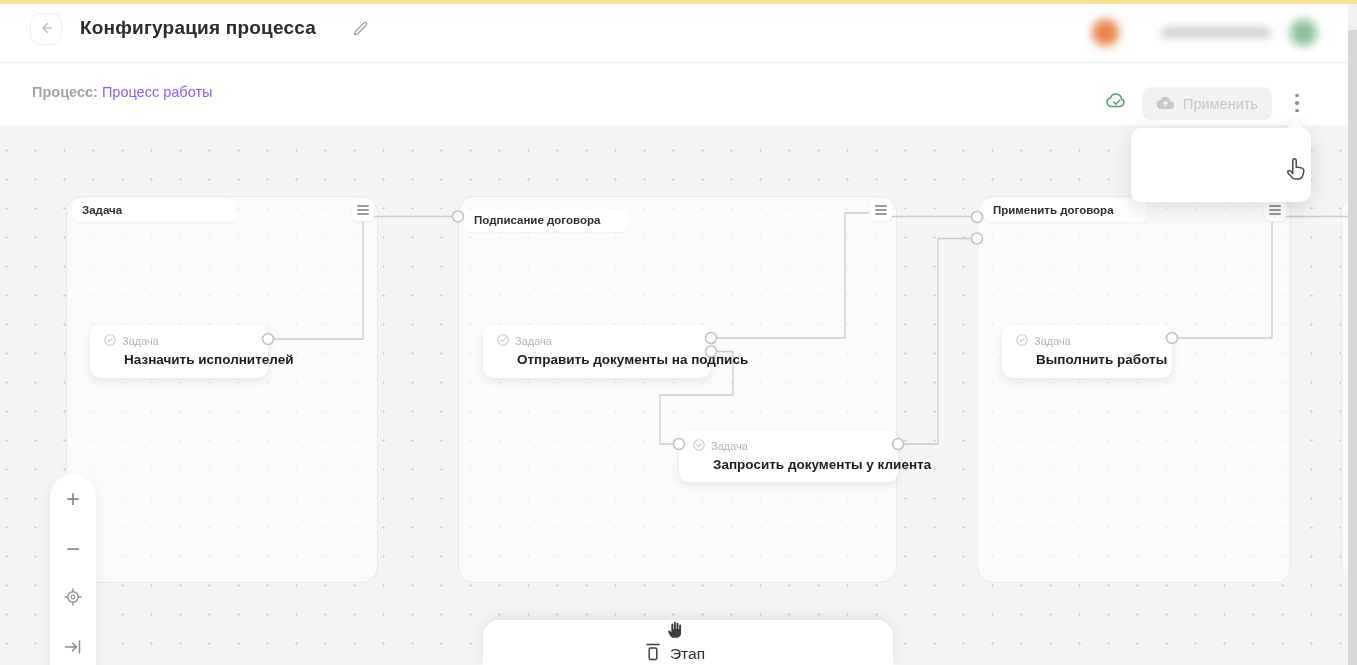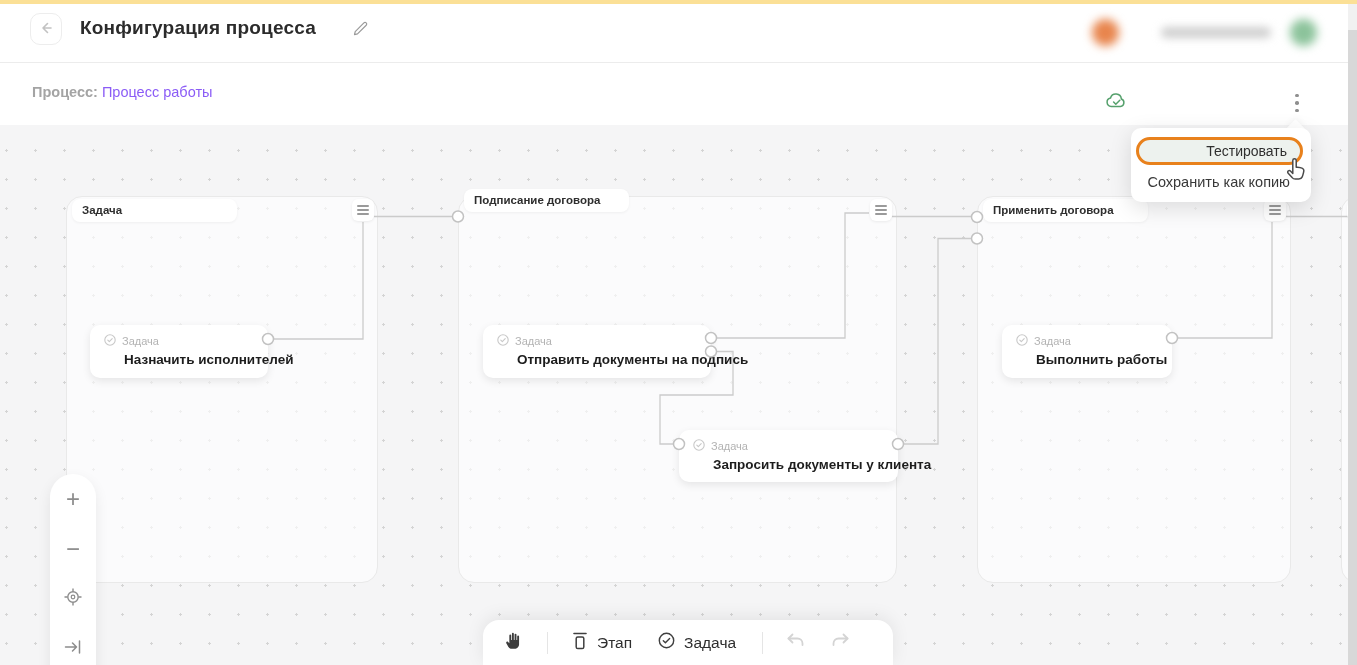--- a/index.html
+++ b/index.html
@@ -51,21 +51,21 @@
   .context-menu { position:absolute; left:1131px; top:128px; width:180px; height:74px; background:#fff; border-radius:10px; box-shadow:0 6px 22px rgba(0,0,0,.13); z-index:40; }
   .menu-item-1 { position:absolute; left:5px; top:9px; width:167px; height:28px; background:#edf2ee; border:3px solid #e8811c; border-radius:15px;
                  font-size:14px; color:#2f2f2f; text-align:right; line-height:22px; padding-right:13px; cursor:pointer; }
   .menu-item-2 { position:absolute; left:5px; top:42px; width:167px; height:24px; font-size:14.5px; color:#383838; text-align:right; line-height:24px; padding-right:13px; cursor:pointer; white-space:nowrap; }
   .cursor-icon { position:absolute; left:1283px; top:155px; z-index:45; }
 
   
   .zoom-pill { position:absolute; left:50px; top:474px; width:46px; height:220px; background:#fff; border-radius:23px; box-shadow:0 5px 14px rgba(0,0,0,.08); z-index:20; display:flex; flex-direction:column; align-items:center; }
   .zoom-pill button { width:46px; height:50px; background:none; border:none; color:#8c8c8c; font-size:24px; font-weight:300; cursor:pointer; display:flex; align-items:center; justify-content:center; }
 
-  .bottom-toolbar { position:absolute; left:483px; top:620px; width:410px; height:45px; background:#fff; border-radius:16px 16px 0 0; box-shadow:0 -3px 18px rgba(0,0,0,.08); z-index:20; display:flex; align-items:center; padding:0 22px; }
+  .bottom-toolbar { position:absolute; left:483px; top:620px; width:410px; height:45px; background:#fff; border-radius:16px 16px 0 0; box-shadow:0 -3px 18px rgba(0,0,0,.08); z-index:20; display:flex; align-items:center; padding:0 22px;flex-direction:column; }
   .bottom-toolbar .tb-btn { display:flex; align-items:center; gap:9px; background:none; border:none; font-size:15.5px; color:#2f2f2f; cursor:pointer; }
   .tb-divider { width:1px; height:22px; background:#e5e5e5; }
 
   
   .v-scrollbar { position:absolute; right:0; top:4px; width:9px; height:661px; background:#f1f1f1; z-index:50; }
   .v-scrollbar .thumb { position:absolute; left:0; top:26px; width:9px; height:635px; background:#d8d8d8; }
 </style>
 </head>
 <body>
 
@@ -96,37 +96,46 @@
   <div class="process-line">
     <span class="lbl">Процесс:</span>
     <span class="val">Процесс работы</span>
   </div>
   <span class="cloud-ok">
     <svg width="24" height="19" viewBox="0 0 24 19">
         <path d="M6.2 15.5a4.3 4.3 0 0 1-.7-8.5A5.6 5.6 0 0 1 16.4 8a3.9 3.9 0 0 1-.9 7.5H6.2z" fill="none" stroke="#55a06c" stroke-width="1.5"></path>
         <path d="m8.6 11 2.2 2.2 4-4" fill="none" stroke="#55a06c" stroke-width="1.5" stroke-linecap="round" stroke-linejoin="round"></path>
       </svg>
   </span>
+  <button class="apply-btn">
+    <span>
+      <svg width="19" height="15" viewBox="0 0 19 15">
+          <path d="M5 14a4.6 4.6 0 0 1-.6-9.1A5 5 0 0 1 14 6.2 3.6 3.6 0 0 1 14.4 14H5z" fill="#c9c9c9"></path>
+          <path d="M9.5 11.5V6.8M7.6 8.6l1.9-1.9 1.9 1.9" stroke="#f2f2f2" stroke-width="1.4" fill="none" stroke-linecap="round" stroke-linejoin="round"></path>
+        </svg>
+    </span>
+    <span>Применить</span>
+  </button>
   <button class="kebab-btn">
     <i></i>
       <i></i>
       <i></i>
   </button>
 </div>
 
 <div class="canvas"></div>
 
 <div class="stage-panel" style="left:66px; top:196px; width:312px; height:387px;"></div>
 <div class="stage-panel" style="left:458px; top:196px; width:439px; height:387px;"></div>
 <div class="stage-panel" style="left:977px; top:196px; width:314px; height:387px;"></div>
 <div class="stage-panel" style="left:1341px; top:196px; width:40px; height:387px;"></div>
 <div class="stage-title" style="left:1347px; top:199px; width:20px;"></div>
 
 <div class="stage-title" style="left:72px; top:199px;">Задача</div>
-<div class="stage-title" style="left:464px; top:189px;">Подписание договора</div>
+<div class="stage-title" style="left:464px; top:209px;">Подписание договора</div>
 <div class="stage-title" style="left:983px; top:199px;">Применить договора</div>
 
 <button class="stage-menu" style="left:352px; top:199px;">
     <i></i>
     <i></i>
     <i></i>
   </button>
 <button class="stage-menu" style="left:870px; top:199px;">
     <i></i>
     <i></i>
@@ -204,22 +213,20 @@
     <circle cx="679" cy="444" r="5.5"></circle>
     <circle cx="898" cy="444" r="5.5"></circle>
     <circle cx="977" cy="217" r="5.5"></circle>
     <circle cx="977" cy="238.5" r="5.5"></circle>
     <circle cx="1172" cy="338" r="5.5"></circle>
   </g>
 </svg>
 
 <div class="menu-caret"></div>
 <div class="context-menu">
-  <div class="menu-item-1">Тестировать</div>
-  <div class="menu-item-2">Сохранить как копию</div>
 </div>
 <span class="cursor-icon">
   <svg width="26" height="30" viewBox="0 0 24 28">
       <path d="M9 5.2c0-.9.7-1.6 1.6-1.6.9 0 1.6.7 1.6 1.6v6.3l1.2-.1c3.4.3 5.9.9 5.9 2.9 0 .7-.1 1.4-.3 2.2-.3 1.3-.7 2.9-1.2 3.9-.6 1.3-1.8 2.1-3.2 2.1h-3.2c-1.2 0-2.3-.5-3-1.4L4.7 17c-.6-.6-.6-1.6.1-2.1.6-.5 1.5-.4 2 .1L9 17.2V5.2z" fill="#fff" stroke="#4a4a4a" stroke-width="1.4" stroke-linejoin="round"></path>
     </svg>
 </span>
 
 <div class="zoom-pill">
   <button>
       <span>+</span>

